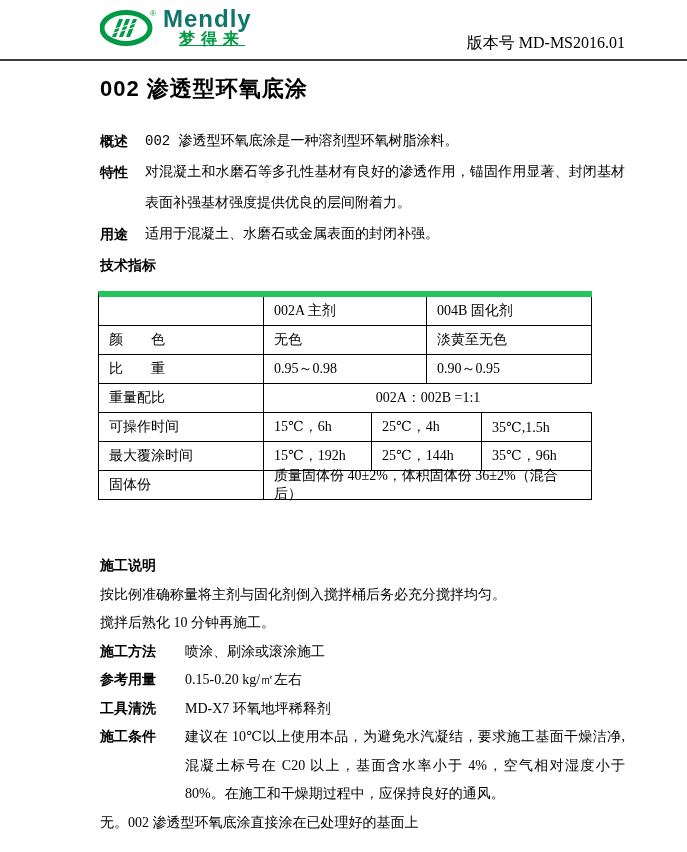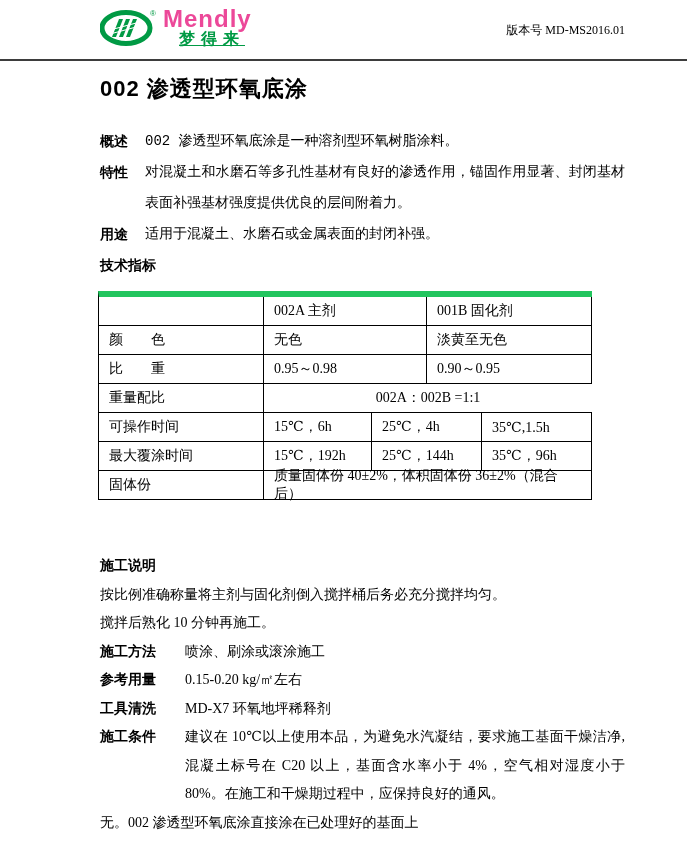--- a/index.html
+++ b/index.html
@@ -7,24 +7,24 @@
     width:687px;height:852px;background:#ffffff;color:#000;
     font-family:"Liberation Serif","DejaVu Serif",serif;
     overflow:hidden;position:relative;
   }
   
   .header{position:relative;height:61px;}
   .rule{position:absolute;left:0;right:0;bottom:0;border-bottom:2px solid #3d3d3d;}
   .logo-wrap{position:absolute;left:100px;top:8px;display:flex;align-items:flex-start;}
   .brand-text{margin-left:5px;}
   .brand-name{font-family:"Liberation Sans","DejaVu Sans",sans-serif;font-weight:bold;
-    color:#ec4899;font-size:24px;line-height:22px;letter-spacing:1px;}
+    color:#0f766e;font-size:24px;line-height:22px;letter-spacing:1px;}
   .brand-cn{font-weight:bold;color:#009A44;font-size:16px;letter-spacing:6px;
     margin-left:16px;line-height:18px;text-decoration:underline;}
-  .version{position:absolute;right:62px;bottom:22px;font-size:12px;}
+  .version{position:absolute;right:62px;bottom:7px;font-size:16px;}
   
   .title{margin:13px 0 0 100px;font-size:22px;font-weight:bold;
     font-family:"Liberation Sans","DejaVu Sans",sans-serif;letter-spacing:1px;}
   
   .content{margin:0 62px 0 100px;font-size:14px;}
   .para{display:flex;line-height:31px;}
   .para .lbl{font-weight:bold;width:45px;flex-shrink:0;}
   .para .txt{flex:1;text-align:justify;font-family:Liberation Mono, monospace;}
   .first-para{margin-top:22px;}
   .tech-title{font-weight:bold;line-height:31px;}
@@ -97,21 +97,21 @@
     <span class="lbl">用途</span>
     <span class="txt">适用于混凝土、水磨石或金属表面的封闭补强。</span>
   </div>
 
   <div class="tech-title">技术指标</div>
 
   <div class="tbl">
     <div class="t-row">
       <div class="t-cell c-label"></div>
       <div class="t-cell c-half">002A 主剂</div>
-      <div class="t-cell c-half2">001B 固化剂</div>
+      <div class="t-cell c-half2">004B 固化剂</div>
     </div>
     <div class="t-row">
       <div class="t-cell c-label">颜　　色</div>
       <div class="t-cell c-half">无色</div>
       <div class="t-cell c-half2">淡黄至无色</div>
     </div>
     <div class="t-row">
       <div class="t-cell c-label">比　　重</div>
       <div class="t-cell c-half">0.95～0.98</div>
       <div class="t-cell c-half2">0.90～0.95</div>

